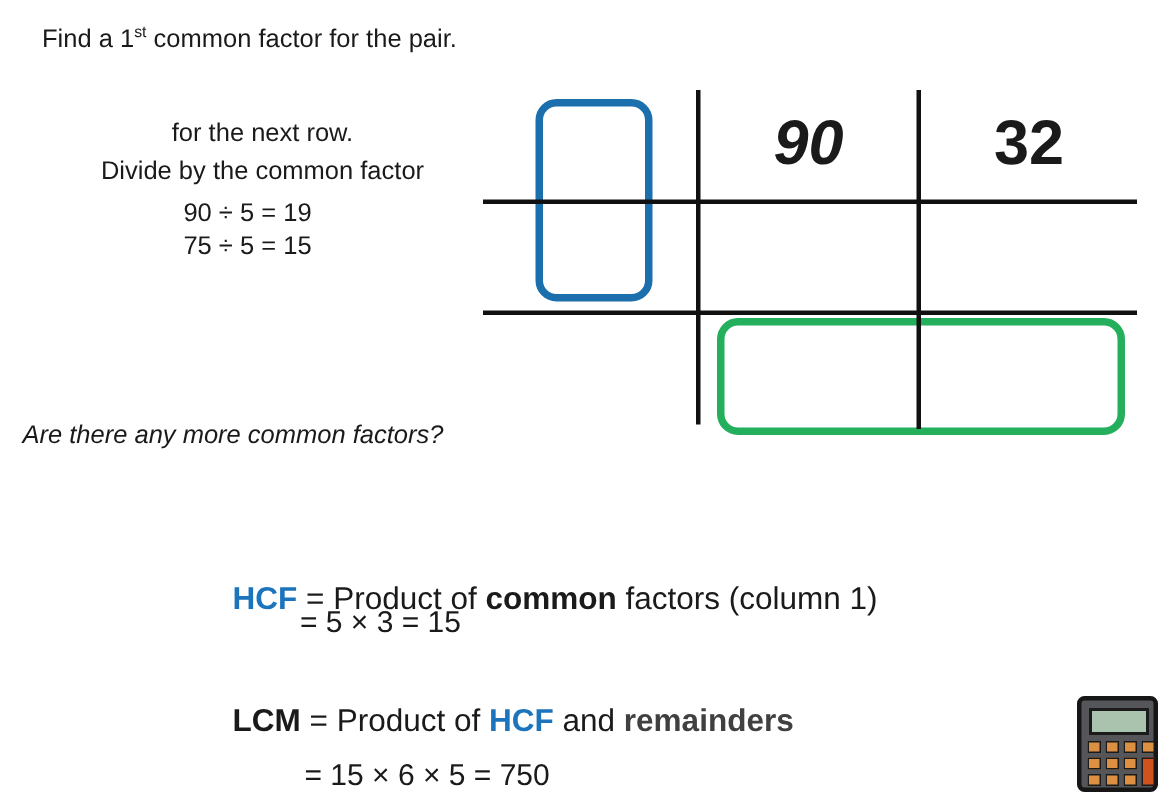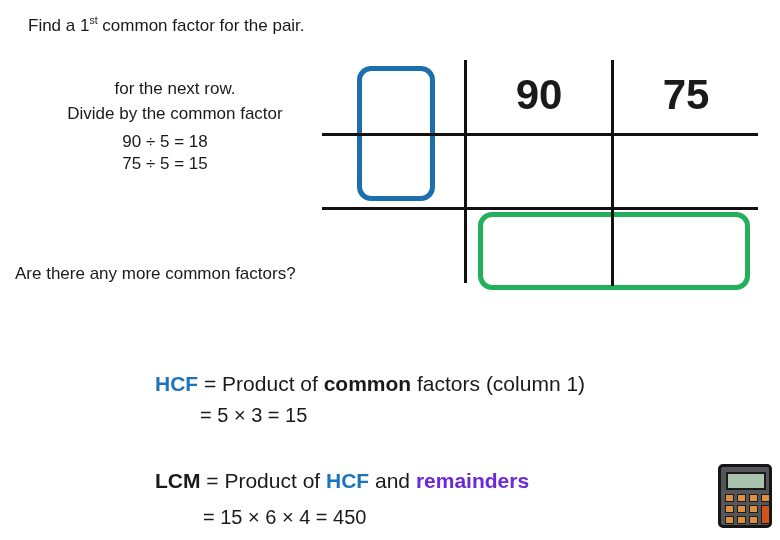--- a/index.html
+++ b/index.html
@@ -9,45 +9,45 @@
   }
   .abs{position:absolute;}
   sup{font-size:0.62em;vertical-align:super;line-height:0;}
   
   .t17{font-size:17px;}
   .center{text-align:center;}
   .title1{left:28px;top:16px;}
   .instr{left:40px;top:76px;width:270px;line-height:25px;}
   .divis{left:40px;top:131px;width:250px;line-height:22px;}
   .title2{left:8px;top:214px;}
-  .question{left:15px;top:264px;}
+  .question{left:15px;top:280px;font-style:italic;}
   
   .line{background:#111;z-index:3;}
   .hline1{left:322px;top:133px;width:436px;height:3px;}
   .hline2{left:322px;top:207px;width:436px;height:3px;}
   .vline1{left:464px;top:60px;width:3px;height:223px;}
   .vline2{left:611px;top:60px;width:3px;height:226px;}
   
   .hnum{top:73px;width:146px;text-align:center;font-size:42px;font-weight:bold;line-height:44px;z-index:2;}
-  .hnum.c1{left:466px;}
+  .hnum.c1{left:466px;font-style:italic;}
   .hnum.c2{left:613px;}
   
   .shape{background:transparent;z-index:1;}
   .blue-rect{left:357px;top:66px;width:68px;height:125px;border:5px solid #1c6fad;border-radius:14px;}
   .green-rect{left:478px;top:212px;width:262px;height:68px;border:5px solid #23af5c;border-radius:14px;}
   
   .t21{font-size:21px;}
   .t20{font-size:20px;}
-  .hcf-line{left:155px;top:372px;}
+  .hcf-line{left:155px;top:388px;}
   .hcf-calc{left:200px;top:404px;text-align:center;}
   .lcm-line{left:155px;top:469px;}
   .lcm-calc{left:203px;top:506px;}
   .b{font-weight:bold;}
   .blue{color:#1c75bc;font-weight:bold;}
-  .green{color:#6d28d9;font-weight:bold;}
+  .green{color:#404040;font-weight:bold;}
   
   .calc{left:718px;top:464px;width:54px;height:64px;background:#55565a;border:3px solid #161616;border-radius:5px;box-sizing:border-box;}
   .calc-screen{position:absolute;left:5px;top:5px;width:36px;height:14px;background:#a9c3ae;border:2px solid #1b1b1b;}
   .calc-keys{position:absolute;left:4px;top:27px;display:grid;grid-template-columns:repeat(4,9px);grid-template-rows:8px 8px 8px;gap:3px;}
   .key{background:#de9042;border:1px solid #1b1b1b;box-sizing:border-box;}
   .key.tall{grid-column:4;grid-row:2/4;background:#d0521f;}
 </style>
 </head>
 <body>
 
@@ -56,47 +56,47 @@
   <div class="abs t17 title1">
     <span>Find a 1</span><sup>st</sup><span> common factor for the pair.</span>
   </div>
 
   <div class="abs t17 center instr">
     <div>for the next row.</div>
     <div>Divide by the common factor</div>
   </div>
 
   <div class="abs t17 center divis">
-    <div>90 ÷ 5 = 18</div>
+    <div>90 ÷ 5 = 19</div>
     <div>75 ÷ 5 = 15</div>
   </div>
 
 
   <div class="abs t17 question">Are there any more common factors?</div>
 
   <div class="abs hnum c1">90</div>
-  <div class="abs hnum c2">75</div>
+  <div class="abs hnum c2">32</div>
 
   <div class="abs shape blue-rect"></div>
   <div class="abs shape green-rect"></div>
 
   <div class="abs line hline1"></div>
   <div class="abs line hline2"></div>
   <div class="abs line vline1"></div>
   <div class="abs line vline2"></div>
 
   <div class="abs t21 hcf-line">
     <span class="blue">HCF</span><span> = Product of </span><span class="b">common</span><span> factors (column 1)</span>
   </div>
   <div class="abs t20 hcf-calc">= 5 × 3 = 15</div>
 
   <div class="abs t21 lcm-line">
     <span class="b">LCM</span><span> = Product of </span><span class="blue">HCF</span><span> and </span><span class="green">remainders</span>
   </div>
-  <div class="abs t20 lcm-calc">= 15 × 6 × 4 = 450</div>
+  <div class="abs t20 lcm-calc">= 15 × 6 × 5 = 750</div>
 
   <div class="abs calc">
     <div class="calc-screen"></div>
     <div class="calc-keys">
       <div class="key"></div>
       <div class="key"></div>
       <div class="key"></div>
       <div class="key"></div>
       <div class="key"></div>
       <div class="key"></div>

